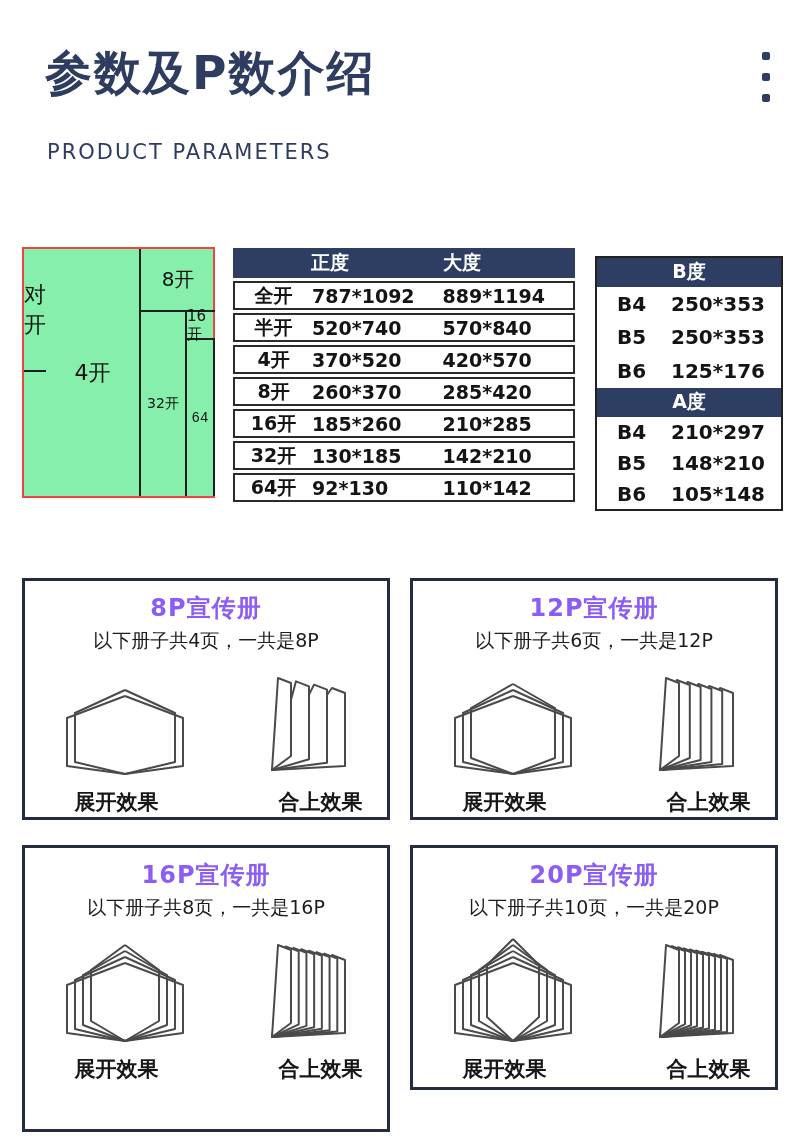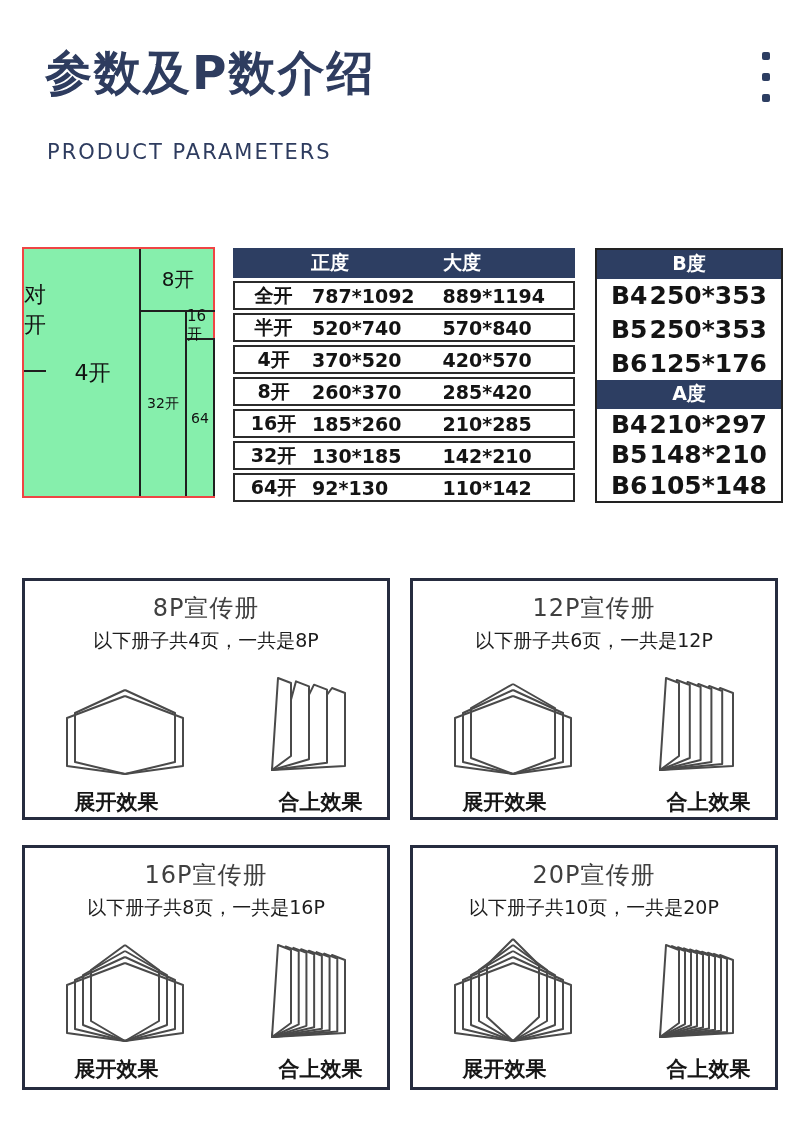--- a/index.html
+++ b/index.html
@@ -20,56 +20,56 @@
   .diagram .cell { display:flex; align-items:center; justify-content:center; color:#111; }
   .d-top { height:123px; border-bottom:2px solid #1f1f1f; font-size:22px; }
   .d-bottom { flex:1; display:flex; }
   .d-4k { width:95px; border-right:2px solid #1f1f1f; font-size:22px; }
   .d-right { flex:1; display:flex; flex-direction:column; }
   .d-8k { height:63px; border-bottom:2px solid #1f1f1f; font-size:20px; }
   .d-rb { flex:1; display:flex; }
   .d-32k { width:46px; border-right:2px solid #1f1f1f; font-size:14px; }
   .d-rbc { flex:1; display:flex; flex-direction:column; }
   .d-16k { height:28px; border-bottom:2px solid #1f1f1f; font-size:15px; }
-  .d-64row { flex:1; display:flex; }
+  .d-64row { flex:1; display:flex;font-family:Liberation Mono, monospace; }
   .d-64 { width:28px; border-right:2px solid #1f1f1f; font-size:14px; }
   .d-empty { flex:1; }
 
   
   .main-table { position:absolute; left:233px; top:248px; width:342px; }
   .mt-header { display:flex; height:30px; background:#2d3e62; color:#fff; font-weight:700;
                font-size:19px; align-items:center; }
   .mt-row { display:flex; height:29px; margin-top:3px; border:2px solid #2b2b2b;
             background:#fff; align-items:center; font-size:19px; font-weight:600; color:#141414; }
   .c-label { width:78px; text-align:center; }
   .c-val { width:132px; text-align:left; }
 
   
-  .side-table { position:absolute; left:595px; top:248px; width:188px; height:255px;
+  .side-table { position:absolute; left:595px; top:256px; width:188px; height:255px;
                 border:2px solid #222; background:#fff; display:flex; flex-direction:column; }
   .st-header { height:29px; background:#2d3e62; color:#fff; font-weight:700; font-size:19px;
                display:flex; align-items:center; justify-content:center; }
-  .st-row { height:34px; display:flex; align-items:center; font-size:25px; font-weight:600;
-            color:#141414; padding-left:14px; }
+  .st-row { height:34px; display:flex; align-items:center; font-size:20px; font-weight:600;
+            color:#141414; padding-left:20px; }
   .st-row.small { height:31px; }
   .st-row .st-label { width:52px; }
   .st-row .st-val { flex:1; text-align:center; padding-right:14px; }
 
   
   .note { position:absolute; left:0; top:524px; width:100%; text-align:center;
           font-size:23px; font-weight:600; color:#36435f; letter-spacing:1px; }
 
   
   .card { position:absolute; width:368px; height:242px; border:3px solid #262c3f;
           background:#fff; text-align:center; }
   .card.c1 { left:22px;  top:578px; }
   .card.c2 { left:410px; top:578px; }
-  .card.c3 { left:22px;  top:845px; height:245px; }
+  .card.c3 { left:22px;  top:845px; height:287px; }
   .card.c4 { left:410px; top:845px; height:245px; }
-  .card-title { margin-top:11px; font-size:24px; font-weight:400; color:#404040; letter-spacing:1px; }
+  .card-title { margin-top:11px; font-size:24px; font-weight:700; color:#8b5cf6; letter-spacing:1px; }
   .card-sub { margin-top:4px; font-size:19px; font-weight:500; color:#1d1d1d; }
   .figs { display:flex; justify-content:center; align-items:flex-end; gap:42px; margin-top:6px; height:122px; }
   .figs svg { display:block; }
   .fig-labels { display:flex; justify-content:center; gap:59px; margin-top:6px; }
   .fig-labels span { font-size:21px; font-weight:600; color:#161616; }
   .fl-open { width:170px; }
   .fl-closed { width:120px; }
 </style>
 </head>
 <body>

